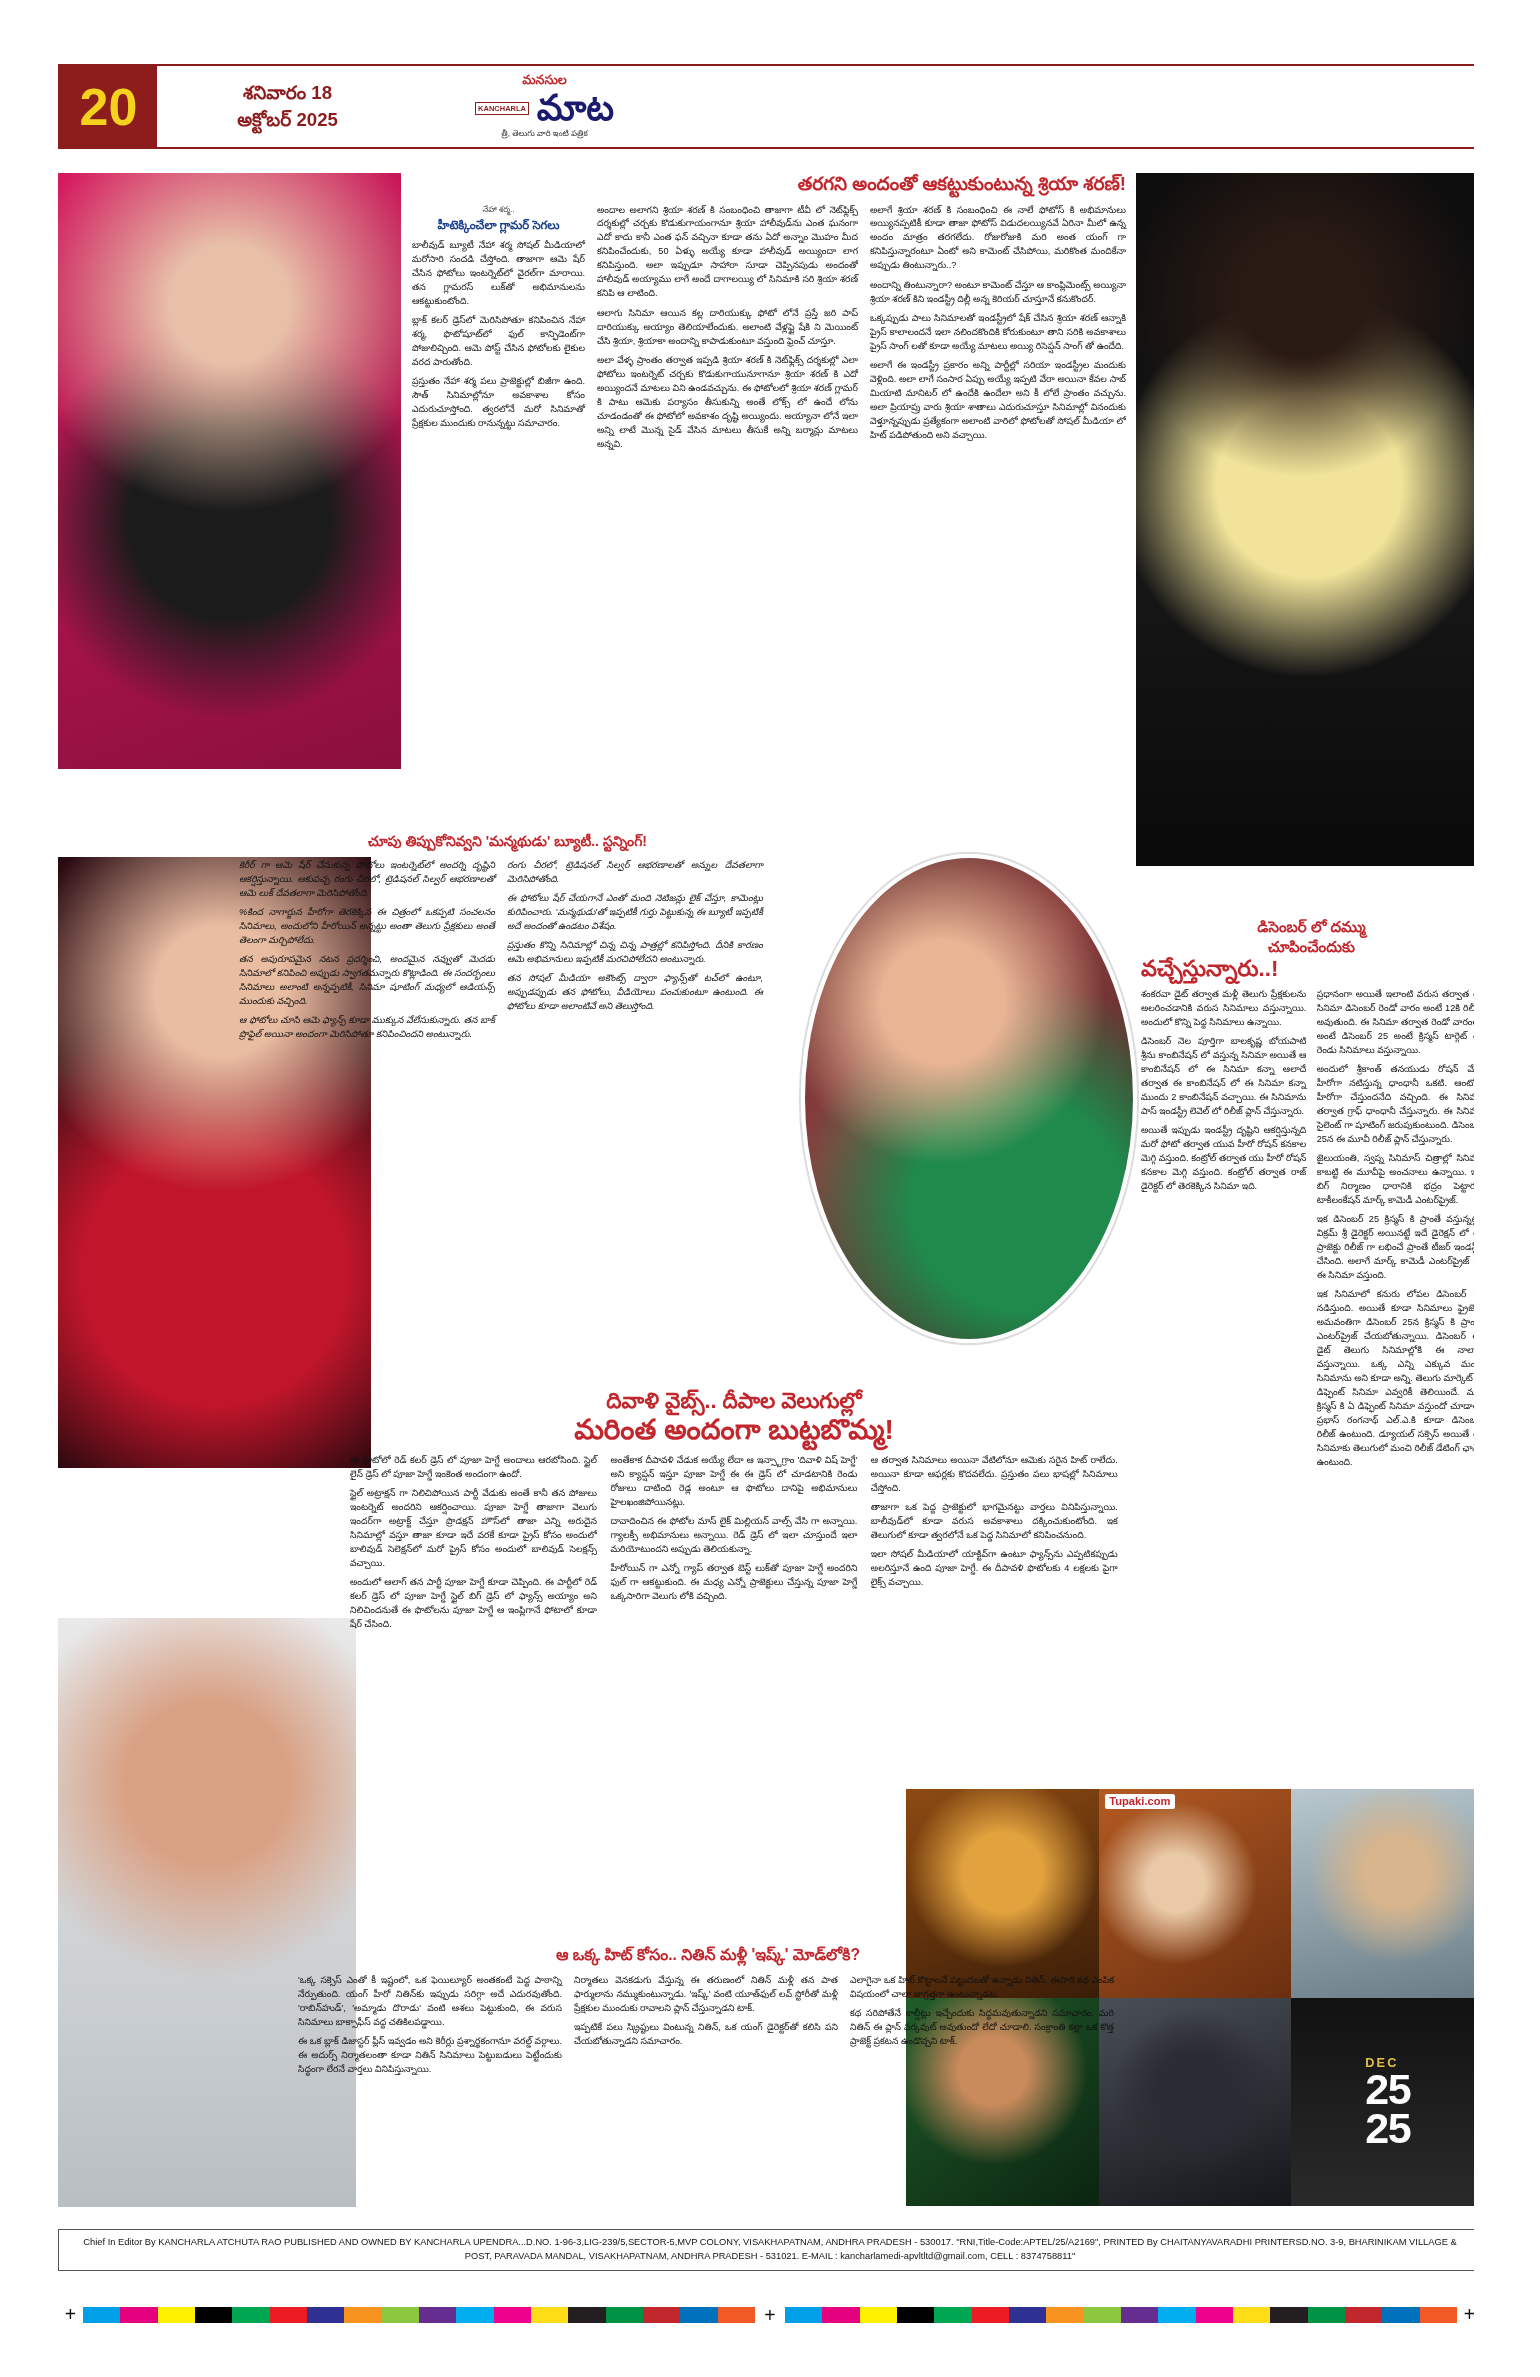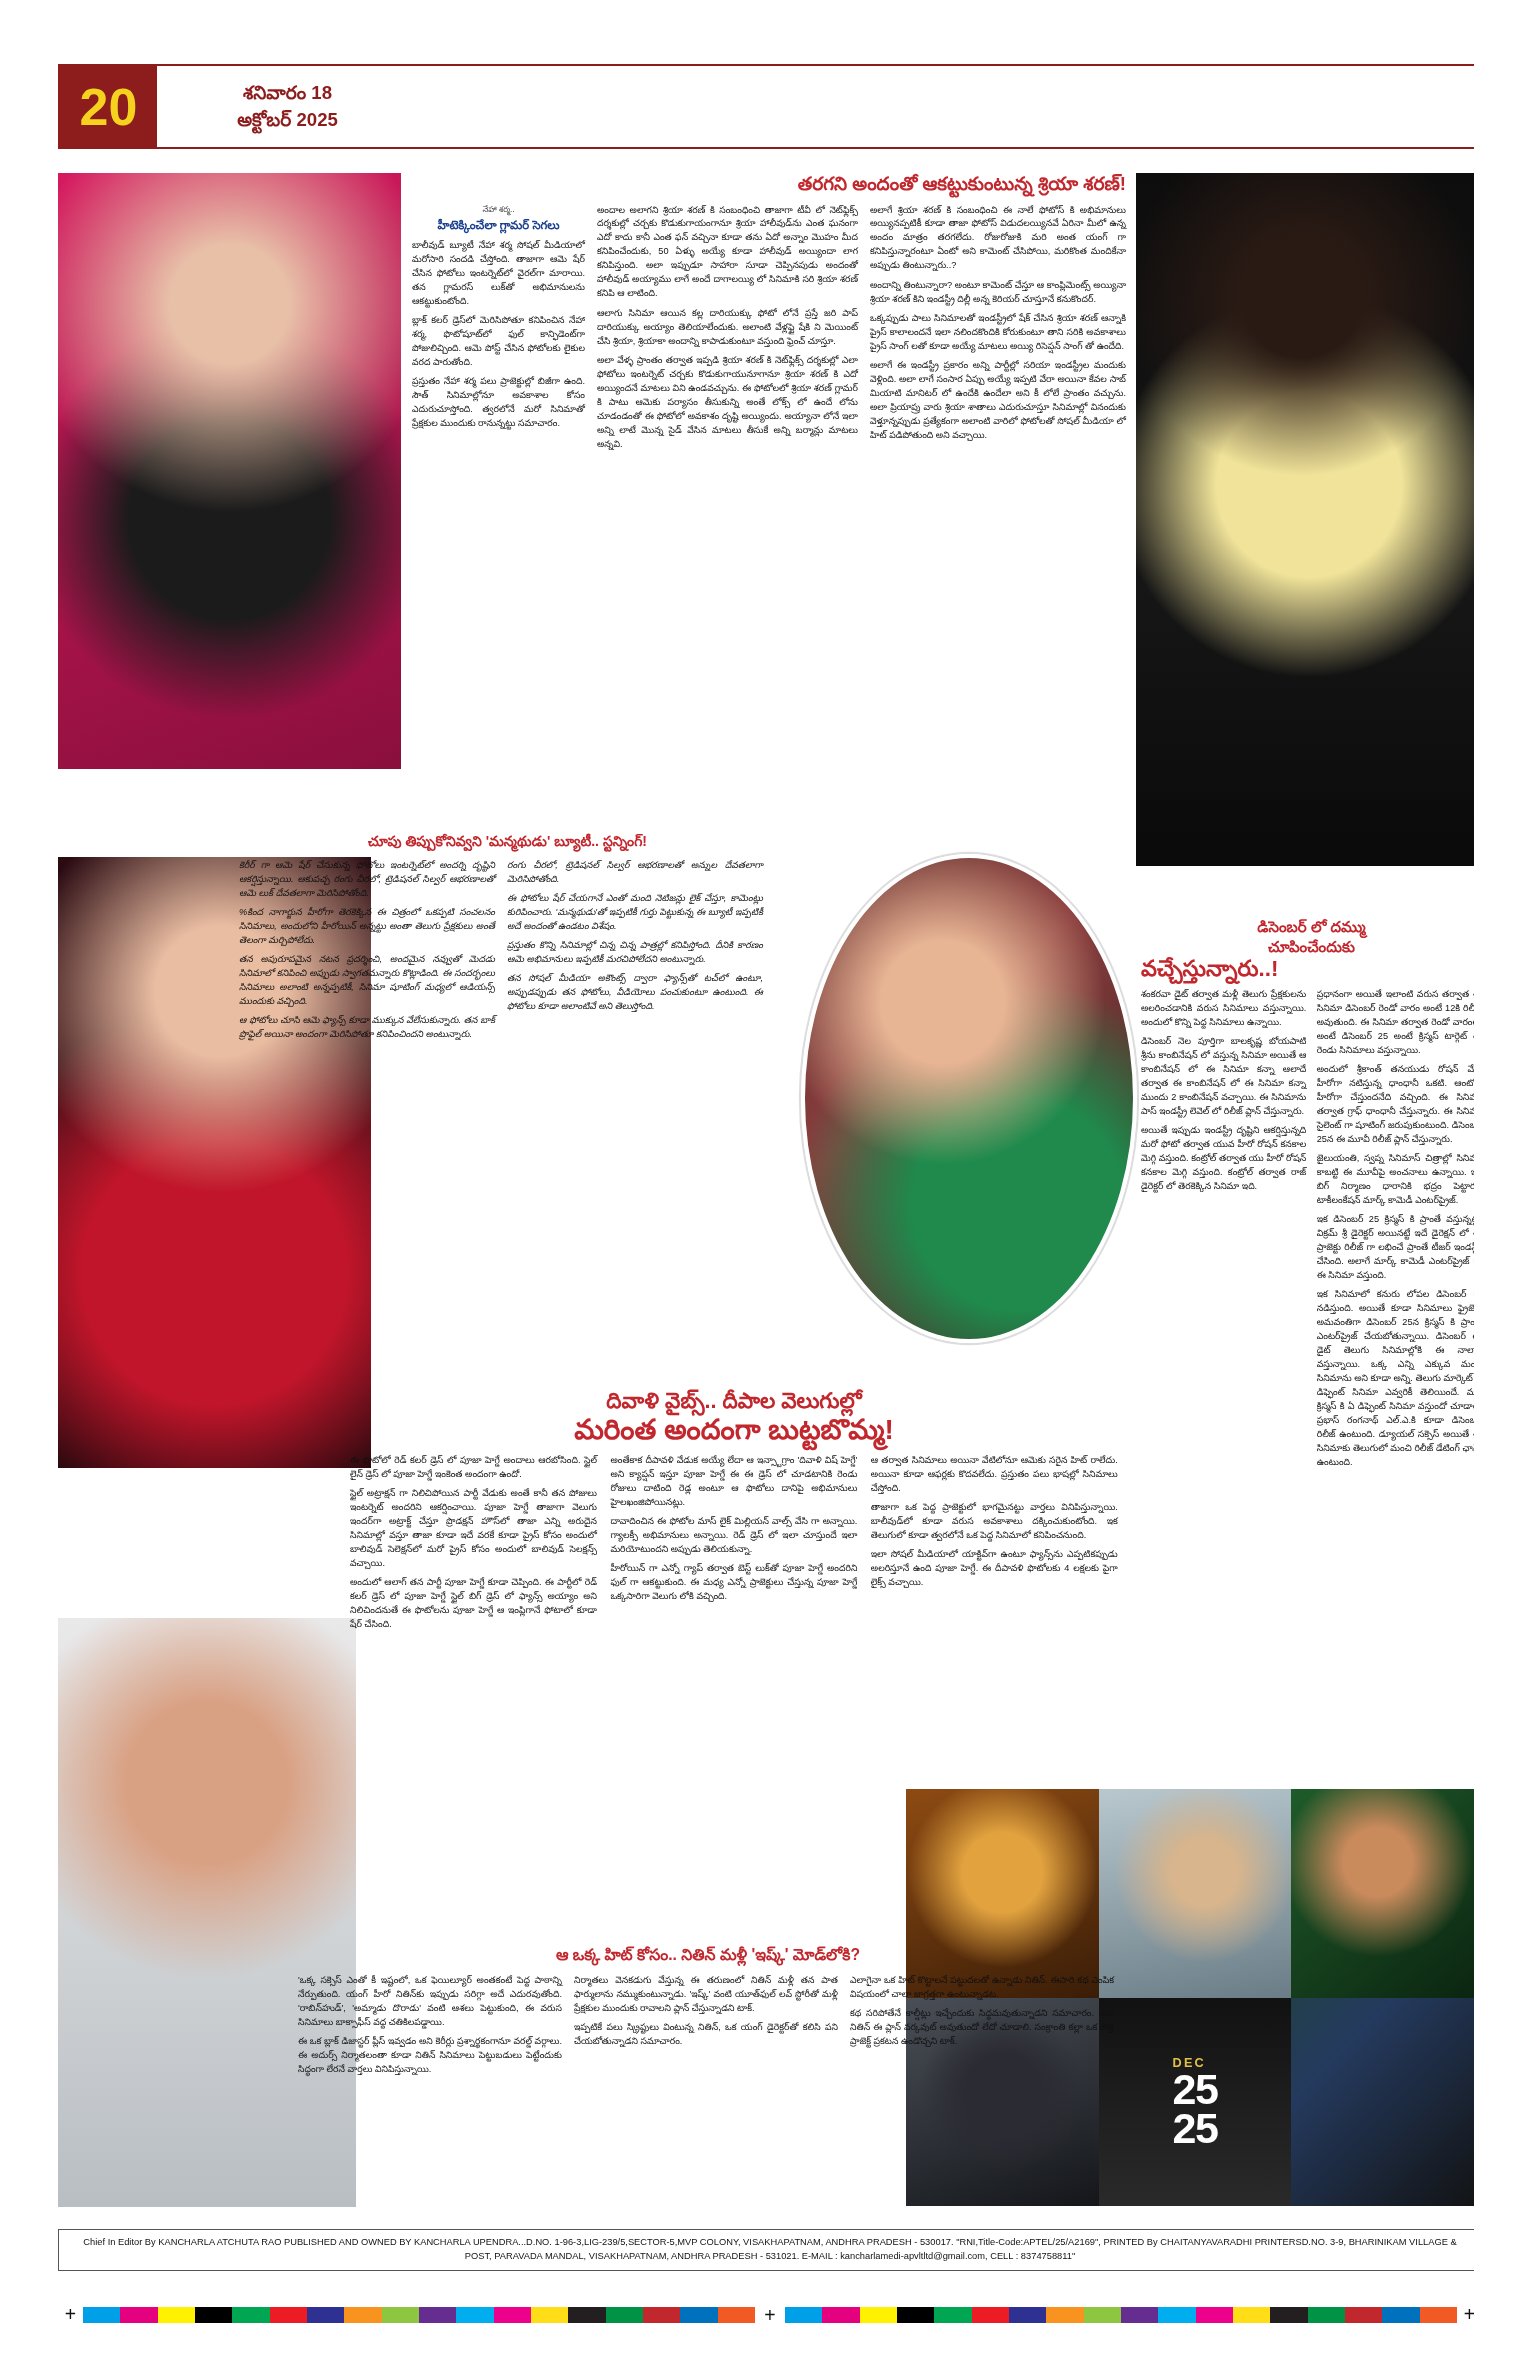--- a/index.html
+++ b/index.html
@@ -114,31 +114,42 @@
 <body>
 
 <div id="page">
 
   <div class="masthead">
     <div class="mast-num">20</div>
     <div class="mast-date">
       <div class="tel">శనివారం 18</div>
       <div class="tel">అక్టోబర్ 2025</div>
     </div>
+    <div class="mast-logo">
+      <div class="logo-top tel">మనసుల</div>
+      <div class="logo-row">
+        <div class="k-badge">KANCHARLA</div>
+        <div class="logo-main tel">మాట</div>
+      </div>
+      <div class="logo-sub tel">త్రీ, తెలుగు వారి ఇంటి పత్రిక</div>
+    </div>
   </div>
 
   <div class="photo" id="photo-parineeti"></div>
   <div class="photo" id="photo-shriya"></div>
   <div class="photo" id="photo-alia"></div>
   <div class="photo" id="photo-circle"></div>
   <div class="photo" id="photo-nithiin"></div>
 
   <div class="photo" id="photo-collage">
     <div class="collage-grid">
       <div class="cg cg1"></div>
+      <div class="cg cg2">
+        <div class="tupaki">Tupaki.com</div>
+      </div>
       <div class="cg cg3"></div>
       <div class="cg cg4"></div>
       <div class="cg cg5"></div>
       <div class="cg cg6">
         <div>
           <div class="datesm">DEC</div>
           <div class="datebig">25</div>
           <div class="datebig">25</div>
         </div>
       </div>

